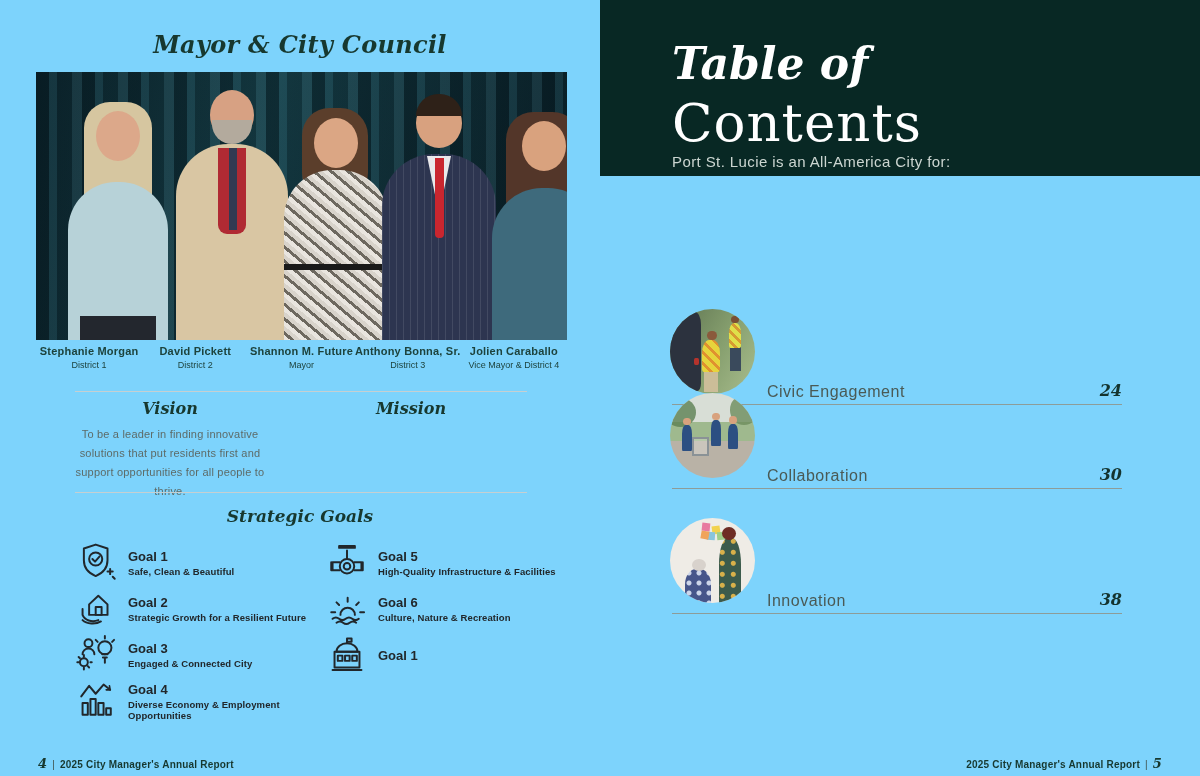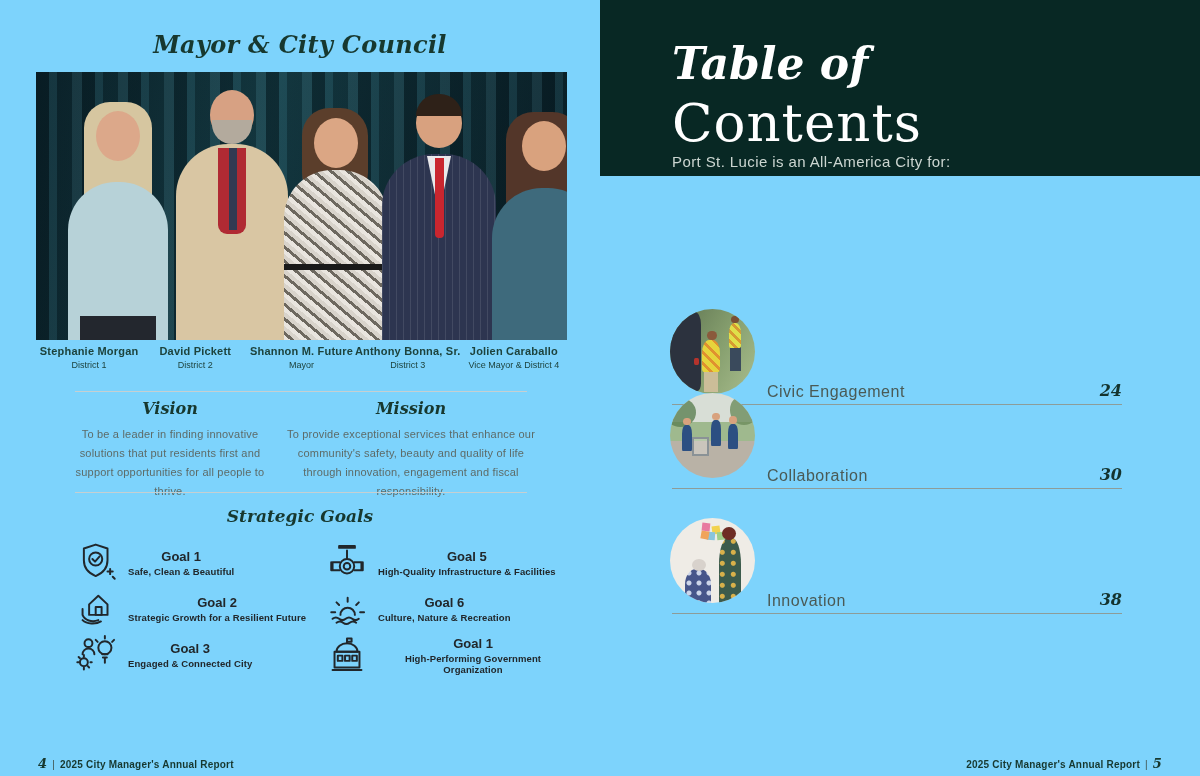--- a/index.html
+++ b/index.html
@@ -69,21 +69,21 @@
   .vm-vision  { left:62px;  top:399px; width:216px; }
   .vm-mission { left:284px; top:399px; width:254px; }
   .vm-heading { font-family:"DejaVu Serif", serif; font-style:italic; font-weight:700;
     font-size:16px; color:#17382f; }
   .vm-text { margin-top:7px; font-size:11px; line-height:19px; color:#5d6b68; letter-spacing:0.2px; }
 
   .goals-heading { position:absolute; top:506px; left:0; width:600px; text-align:center;
     font-family:"DejaVu Serif", serif; font-style:italic; font-weight:700; font-size:17px; color:#17382f; }
 
   .goals-grid { position:absolute; left:76px; top:540px; width:492px; display:grid;
-    grid-template-columns:250px 242px; grid-auto-rows:46px;text-align:center; }
+    grid-template-columns:250px 242px; grid-auto-rows:46px; }
   .goal { display:flex; gap:10px; align-items:center; }
   .goal svg { width:42px; height:42px; flex:none; }
   .goal-text {}
   .goal-label { font-size:13px; font-weight:700; color:#21272b; }
   .goal-desc  { font-size:9.5px; font-weight:700; color:#21272b; margin-top:2px; letter-spacing:0.1px; }
   .g1 { grid-column:1; grid-row:1; } .g5 { grid-column:2; grid-row:1; }
   .g2 { grid-column:1; grid-row:2; } .g6 { grid-column:2; grid-row:2; }
   .g3 { grid-column:1; grid-row:3; } .g7 { grid-column:2; grid-row:3; }
   .g4 { grid-column:1; grid-row:4; }
 
@@ -221,21 +221,20 @@
   </div>
 
   <div class="rule-lt rule-vm-top"></div>
 
   <div class="vm-block vm-vision">
     <div class="vm-heading">Vision</div>
     <p class="vm-text">To be a leader in finding innovative solutions that put residents first and support opportunities for all people to thrive.</p>
   </div>
   <div class="vm-block vm-mission">
     <div class="vm-heading">Mission</div>
-    <p class="vm-text">To provide exceptional services that enhance our community's safety, beauty and quality of life through innovation, engagement and fiscal responsibility.</p>
   </div>
 
   <div class="rule-lt rule-vm-bot"></div>
 
   <h2 class="goals-heading">Strategic Goals</h2>
 
   <div class="goals-grid">
 
     <div class="goal g1">
       <span>
@@ -320,24 +319,39 @@
           <path d="M32 17 v-7 h7 v5 h-7"></path>
           <rect x="13" y="30" width="38" height="24"></rect>
           <rect x="18" y="36" width="7" height="8"></rect>
             <rect x="29" y="36" width="7" height="8"></rect>
             <rect x="40" y="36" width="7" height="8"></rect>
           <path d="M10 58 h44"></path>
         </svg>
       </span>
       <div class="goal-text">
         <div class="goal-label">Goal 1</div>
-        <div class="goal-desc">High-Performing Government Organization</div>
-      </div>
-    </div>
-
+      </div>
+    </div>
+
+    <div class="goal g4">
+      <span>
+        <svg viewBox="0 0 64 64" fill="none" stroke="#21272b" stroke-width="3" stroke-linecap="round" stroke-linejoin="round">
+          <rect x="10" y="38" width="8" height="18"></rect>
+            <rect x="22" y="32" width="8" height="24"></rect>
+          <rect x="34" y="38" width="8" height="18"></rect>
+            <rect x="46" y="46" width="7" height="10"></rect>
+          <path d="M8 28 L20 12 L30 24 L42 10 L52 18"></path>
+            <path d="M52 18 l-6 0 m6 0 l-1 -6" stroke-width="2.5"></path>
+        </svg>
+      </span>
+      <div class="goal-text">
+        <div class="goal-label">Goal 4</div>
+        <div class="goal-desc">Diverse Economy &amp; Employment Opportunities</div>
+      </div>
+    </div>
 
   </div>
 
   <div class="footer footer-left">
     <span class="pnum">4</span><span class="sep">|</span><span>2025 City Manager's Annual Report</span>
   </div>
 
 </section>
 
 <section class="page" id="page-right">

